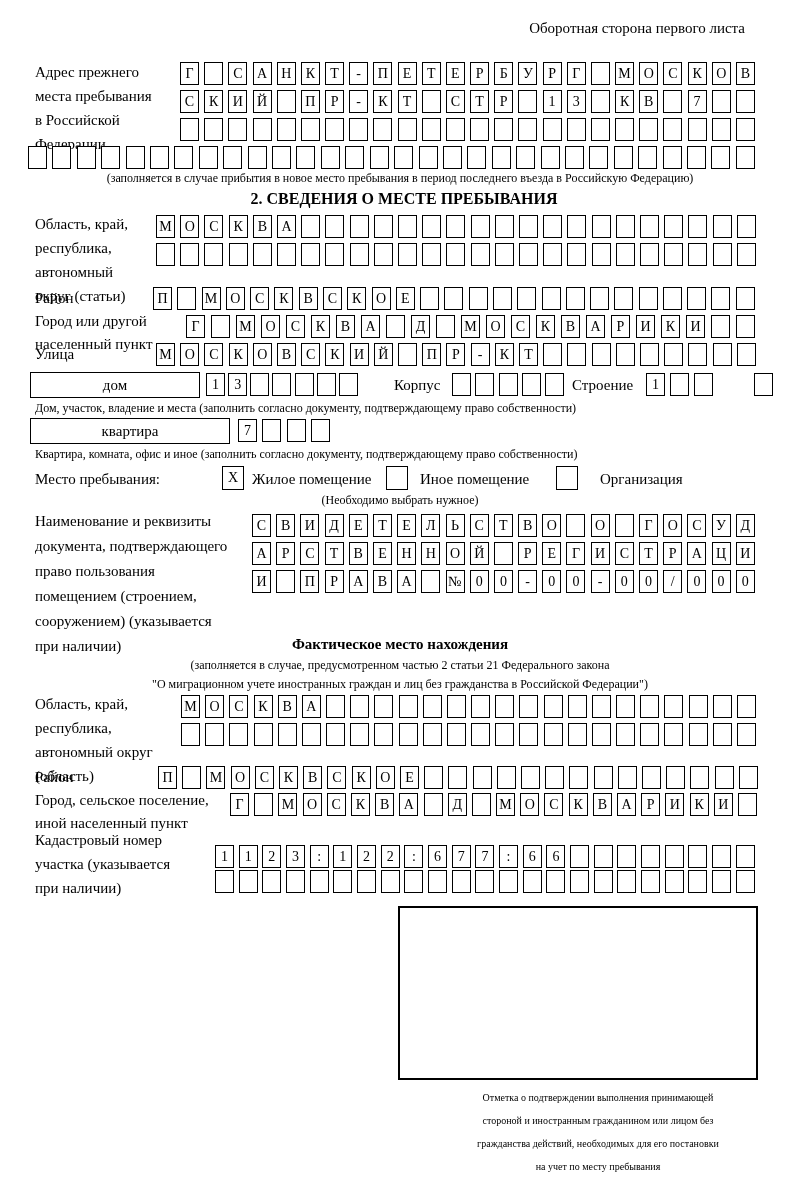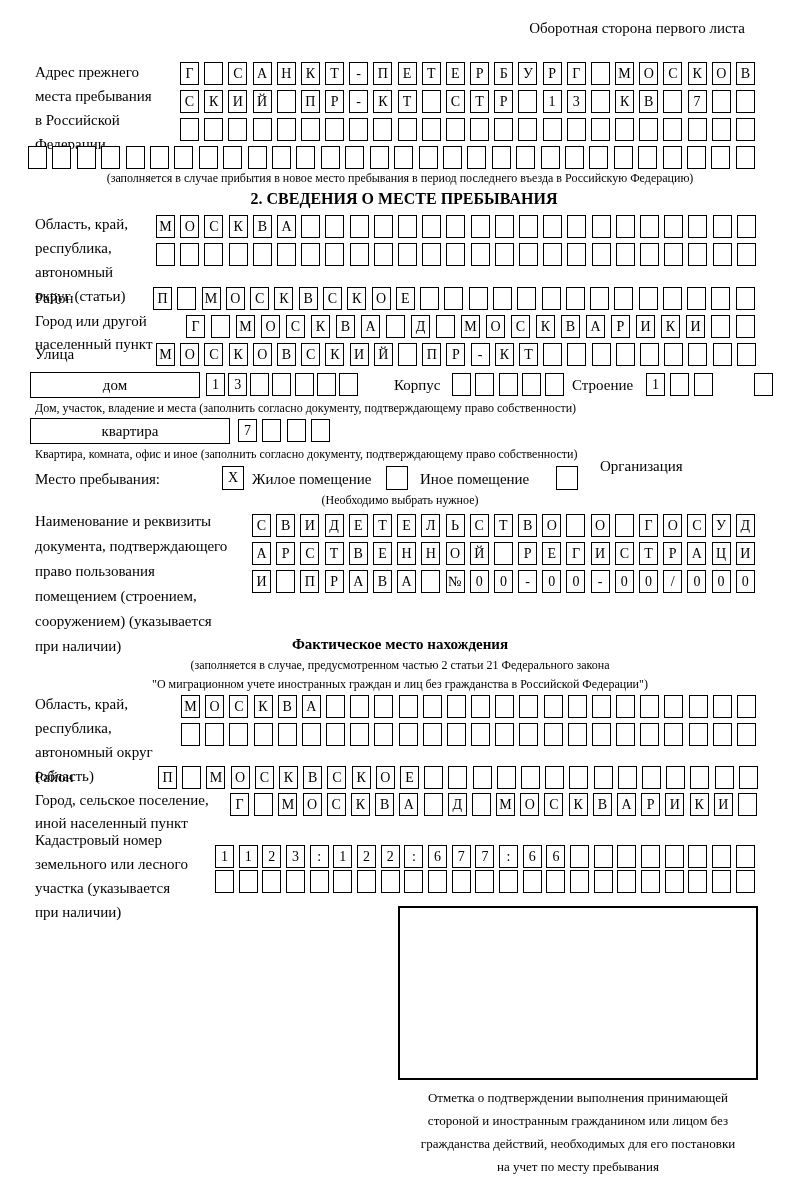--- a/index.html
+++ b/index.html
@@ -341,21 +341,21 @@
     <div class="cell"></div>
   </div>
 <div class="abs caption" style="left:35px;top:447px;width:760px;">Квартира, комната, офис и иное (заполнить согласно документу, подтверждающему право собственности)</div>
 
 <div class="abs lbl" style="left:35px;top:467px;">Место пребывания:</div>
 <div class="checkbox" style="left:222px;top:466px;">X</div>
 <div class="abs lbl" style="left:252px;top:467px;">Жилое помещение</div>
 <div class="checkbox" style="left:386px;top:466px;"></div>
 <div class="abs lbl" style="left:420px;top:467px;">Иное помещение</div>
 <div class="checkbox" style="left:556px;top:466px;"></div>
-<div class="abs lbl" style="left:600px;top:454px;text-align:right;">Организация</div>
+<div class="abs lbl" style="left:600px;top:467px;text-align:right;">Организация</div>
 <div class="abs caption center" style="left:0;top:493px;width:800px;">(Необходимо выбрать нужное)</div>
 
 <div class="abs" style="left:35px;top:509px;width:220px;font-size:15px;line-height:25px;">
   <div>Наименование и реквизиты</div>
   <div>документа, подтверждающего</div>
   <div>право пользования</div>
   <div>помещением (строением,</div>
   <div>сооружением) (указывается</div>
   <div>при наличии)</div>
 </div>
@@ -545,21 +545,20 @@
     <div class="cell">А</div>
     <div class="cell">Р</div>
     <div class="cell">И</div>
     <div class="cell">К</div>
     <div class="cell">И</div>
     <div class="cell"></div>
   </div>
 
 <div class="abs lbl" style="left:35px;top:828px;width:180px;">
   <div>Кадастровый номер</div>
-  <div>земельного или лесного</div>
   <div>участка (указывается</div>
   <div>при наличии)</div>
 </div>
 <div class="cellrow" style="left:215px;top:845px;width:540px;">
     <div class="cell">1</div>
     <div class="cell">1</div>
     <div class="cell">2</div>
     <div class="cell">3</div>
     <div class="cell">:</div>
     <div class="cell">1</div>
@@ -601,18 +600,18 @@
     <div class="cell"></div>
     <div class="cell"></div>
     <div class="cell"></div>
     <div class="cell"></div>
     <div class="cell"></div>
     <div class="cell"></div>
     <div class="cell"></div>
   </div>
 
 <div class="stamp" style="left:398px;top:906px;width:360px;height:174px;"></div>
-<div class="abs center" style="left:385px;top:1086px;width:386px;font-size:13px;line-height:23px;">
+<div class="abs center" style="left:405px;top:1086px;width:386px;font-size:10px;line-height:23px;">
   <div>Отметка о подтверждении выполнения принимающей</div>
   <div>стороной и иностранным гражданином или лицом без</div>
   <div>гражданства действий, необходимых для его постановки</div>
   <div>на учет по месту пребывания</div>
 </div>
 
 </body></html>

